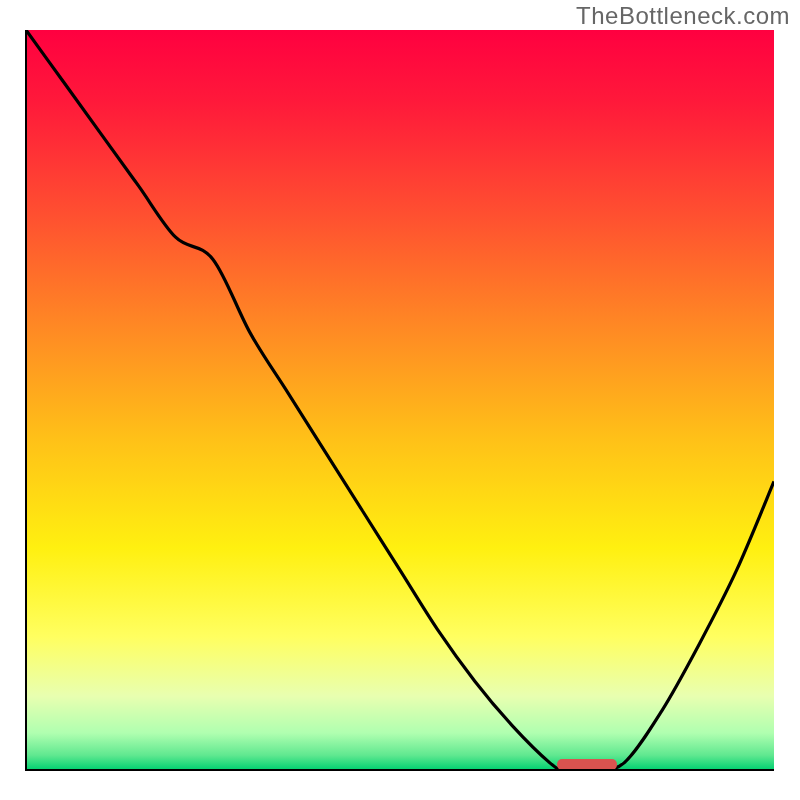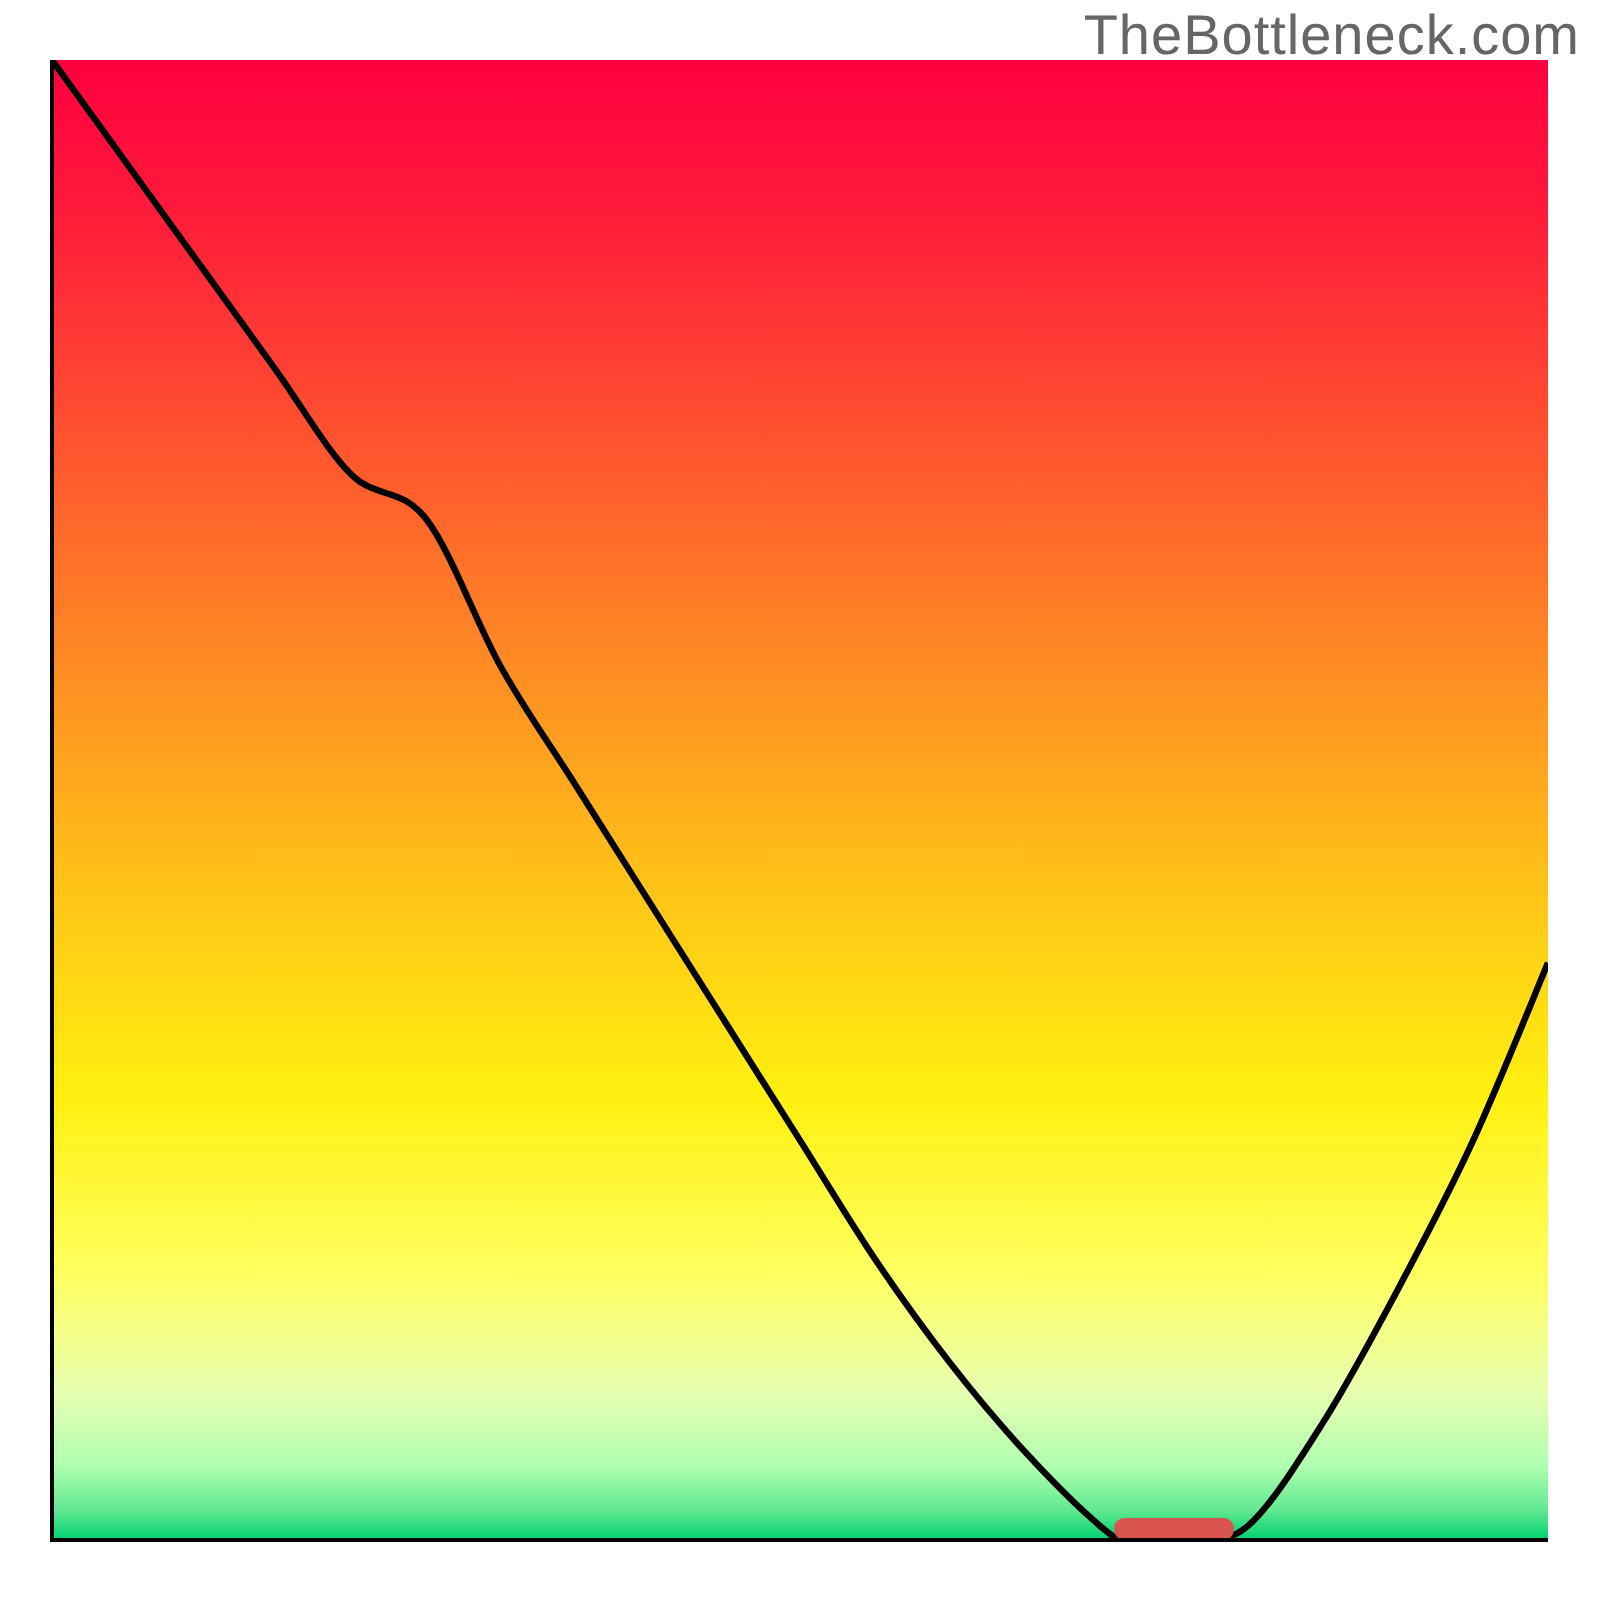--- a/index.html
+++ b/index.html
@@ -13,21 +13,21 @@
   .container {
     position: relative;
     width: 800px;
     height: 800px;
   }
   .watermark {
     position: absolute;
     top: 2px;
     right: 10px;
     color: #666666;
-    font-size: 28px;
+    font-size: 24px;
     font-weight: 500;
     letter-spacing: 0.5px;
   }
   svg {
     display: block;
   }
 </style>
 </head>
 <body>
 <div class="container">

